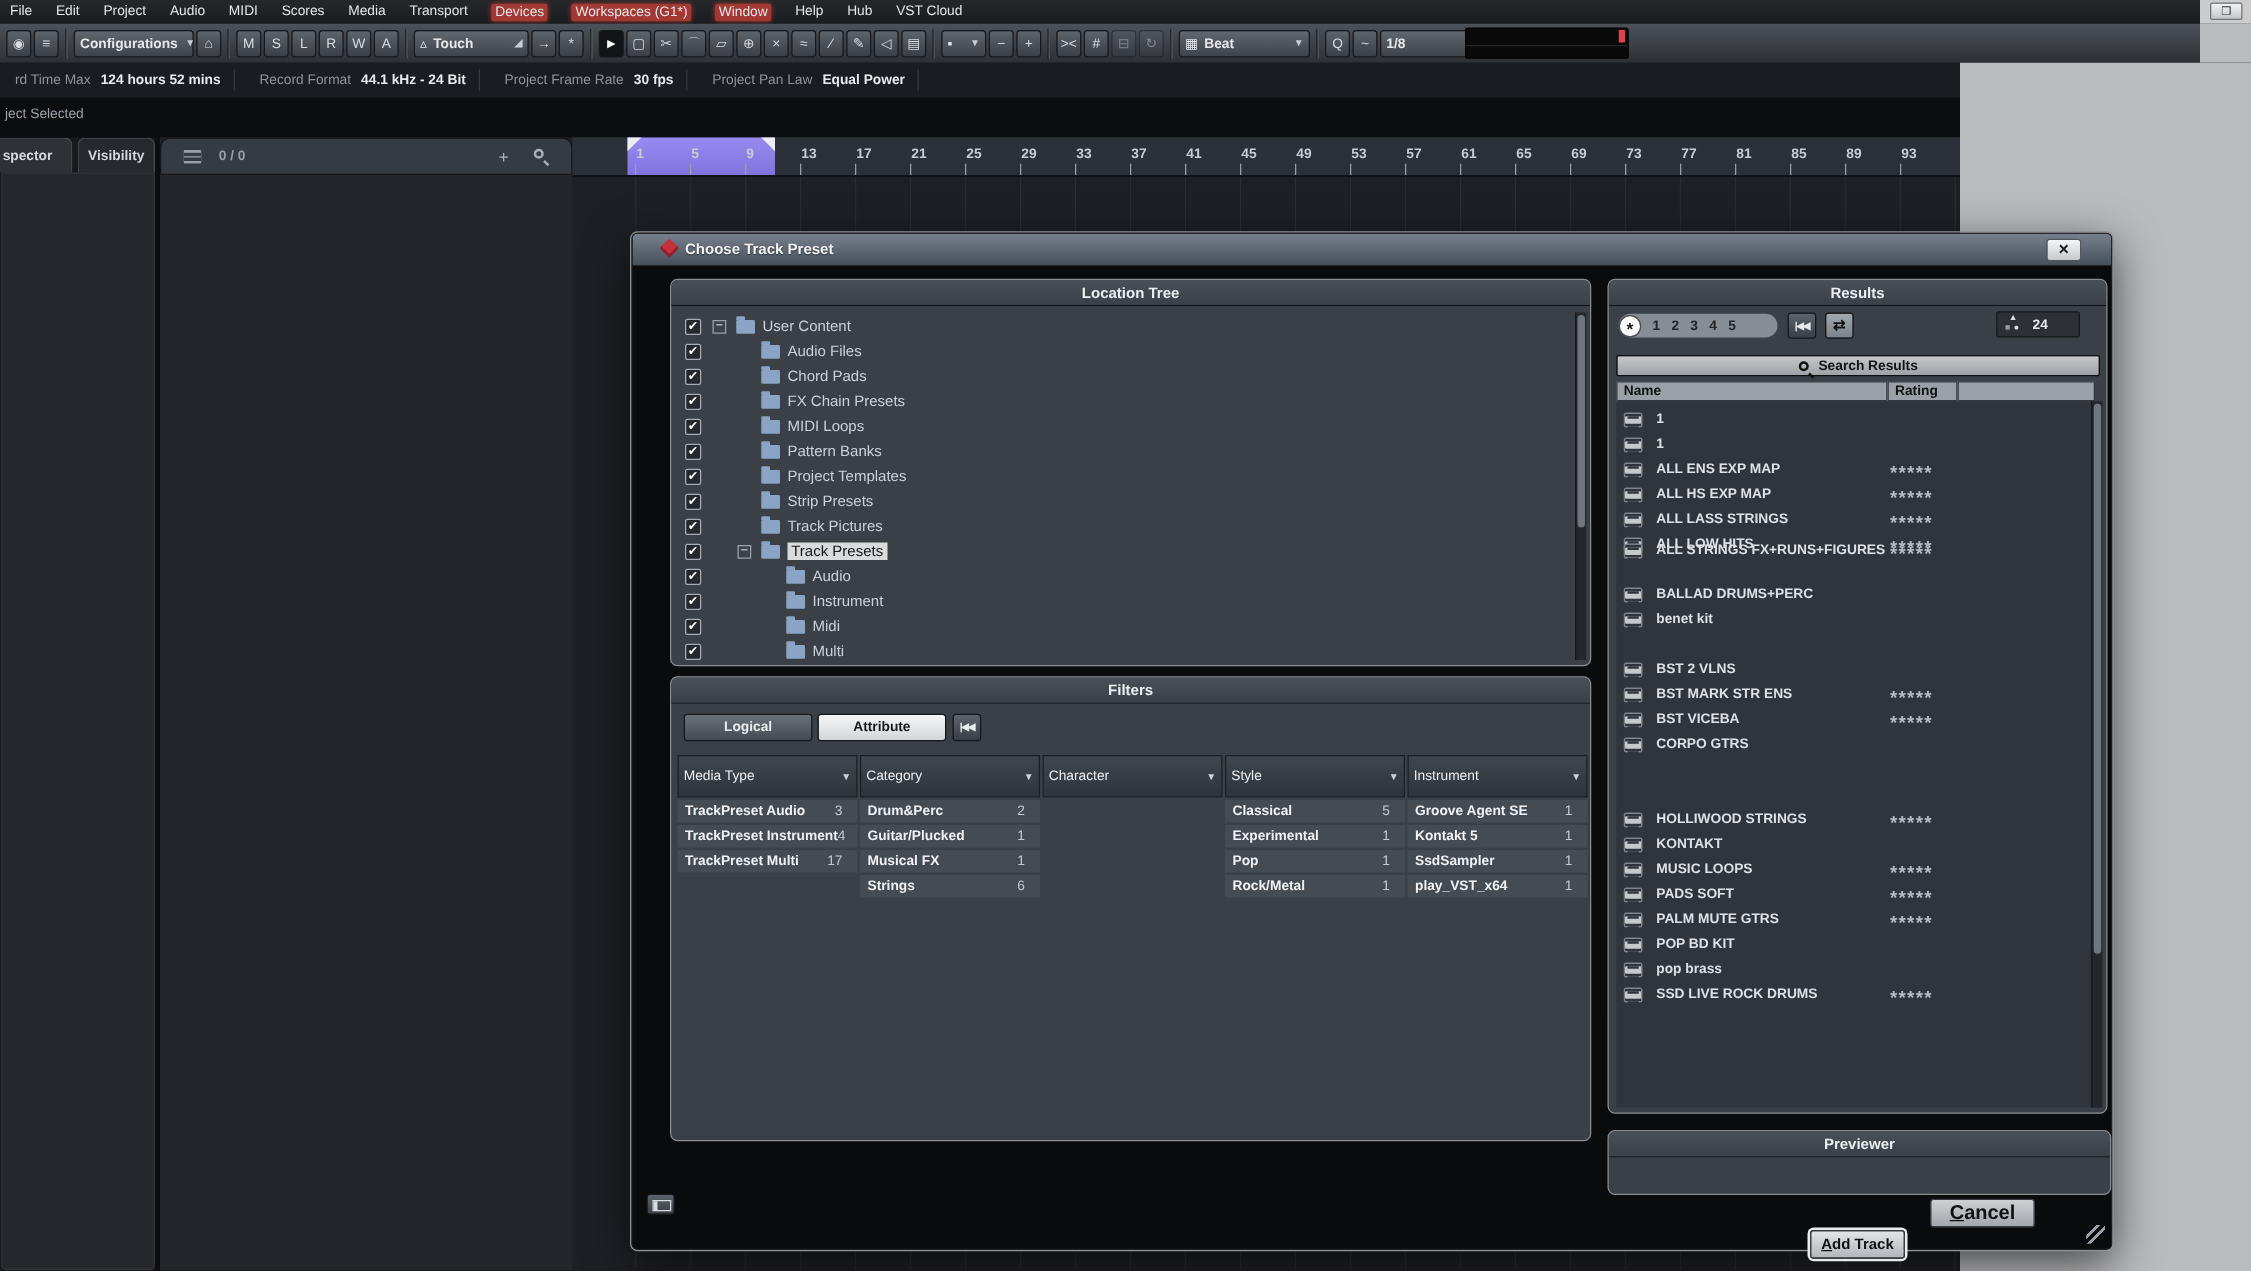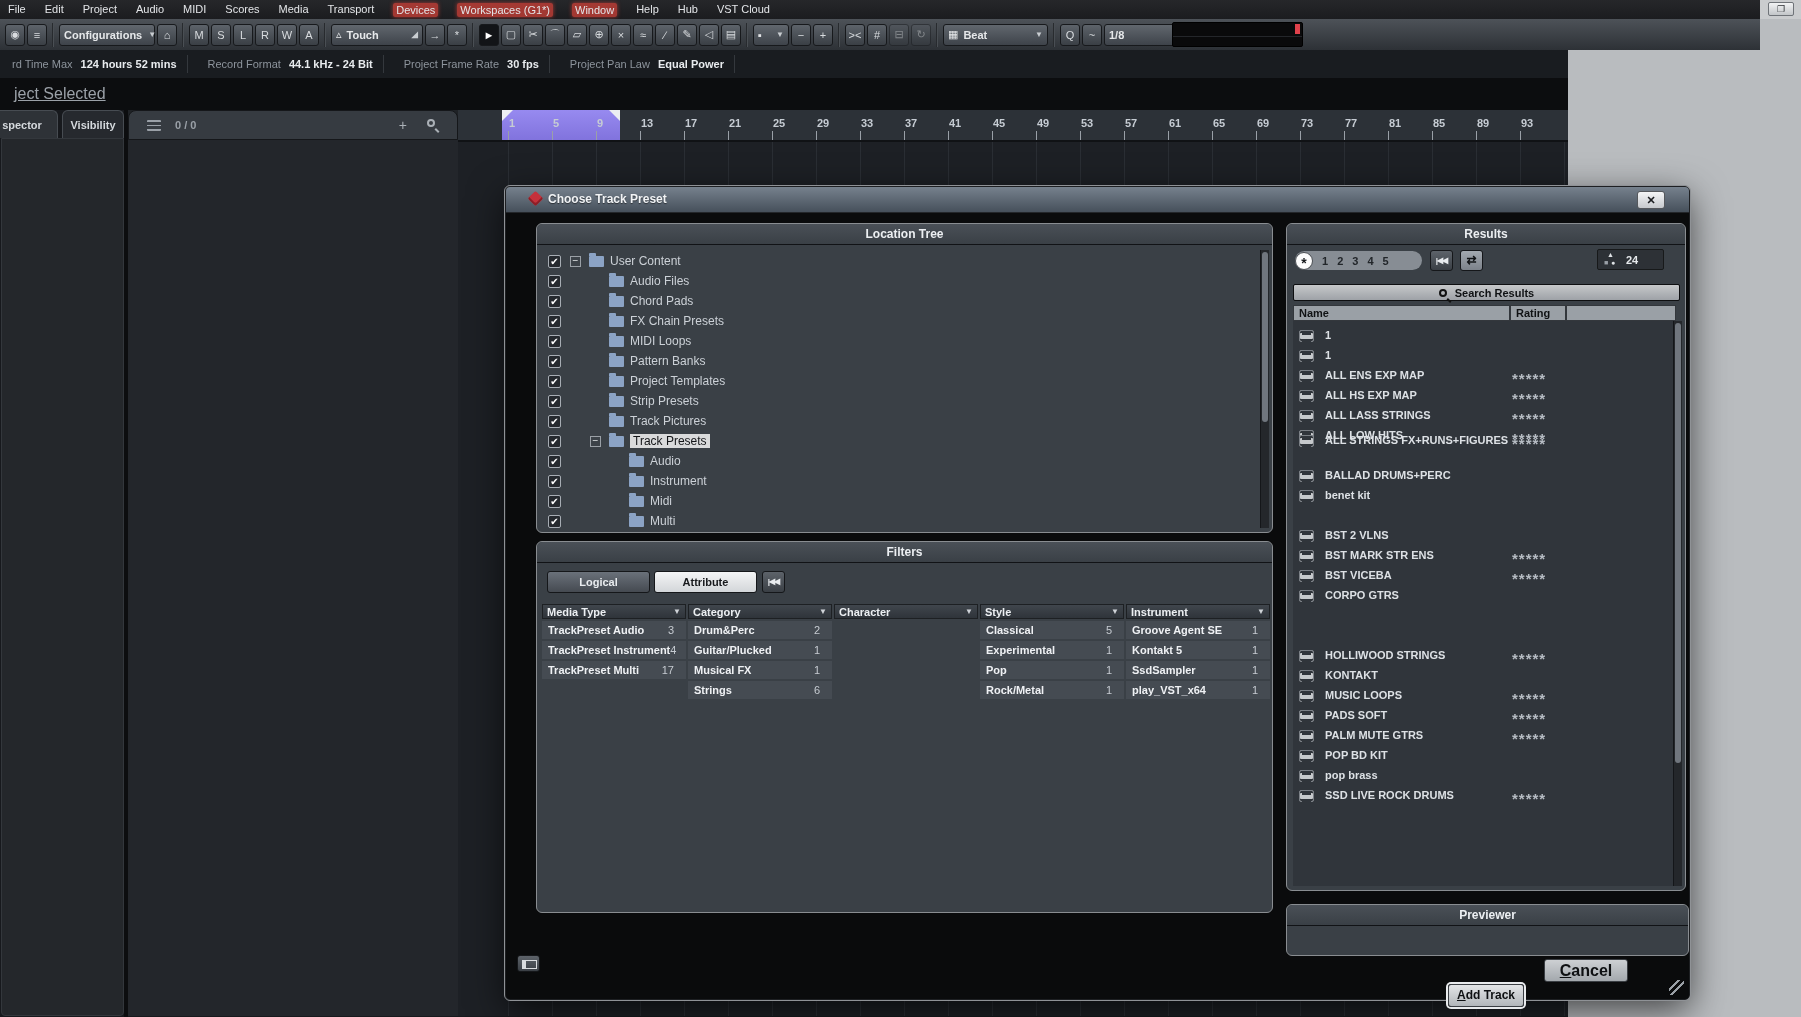--- a/index.html
+++ b/index.html
@@ -26,21 +26,21 @@
   #meter{position:absolute;left:1172px;top:3px;width:131px;height:25px;background:#0a0a0b;border:1px solid #000;border-radius:2px;}
   #meter .red{position:absolute;right:2px;top:1px;width:5px;height:10px;background:#e0414b;}
   #meter .row2{position:absolute;left:0;top:13px;width:100%;height:1px;background:#24262a;}
 
   
   #statusbar{position:absolute;left:0;top:50px;width:1568px;height:28px;background:#191c20;display:flex;align-items:center;padding-left:2px;z-index:2;}
   #statusbar .sl{color:#8d949c;font-size:11px;margin:0 8px 0 10px;white-space:nowrap;}
   #statusbar .sv{color:#e8ebee;font-size:11px;font-weight:bold;white-space:nowrap;}
   #statusbar .ssep{width:1px;height:18px;background:#34383d;margin:0 10px;}
   #infoline{position:absolute;left:0;top:78px;width:1568px;height:32px;background:#0c0d0f;z-index:2;}
-  #infoline span{position:absolute;left:14px;top:7px;color:#9ba1a8;font-size:16px;text-decoration:underline;}
+  #infoline span{position:absolute;left:4px;top:7px;color:#9ba1a8;font-size:11px;}
 
   
   #desktop-right{position:absolute;left:1568px;top:50px;width:233px;height:967px;background:#b9bcbf;z-index:1;}
 
   
   #tabs{position:absolute;left:0;top:110px;height:28px;z-index:2;}
   .ltab{position:absolute;top:0;height:28px;background:#2e3237;border:1px solid #474c52;border-bottom:none;border-radius:6px 6px 0 0;color:#d5d9dd;font-size:11px;font-weight:bold;display:flex;align-items:center;justify-content:center;}
   #tab-inspector{left:-14px;width:72px;}
   #tab-visibility{left:62px;width:62px;background:#26292e;}
   #inspector-body{position:absolute;left:1px;top:138px;width:123px;height:878px;background:#24272b;border:1px solid #33373c;border-radius:0 0 4px 4px;z-index:2;}
@@ -88,21 +88,21 @@
   .tlabel.sel{background:#d9dadb;color:#141619;padding:0 3px;}
   .vsb{position:absolute;width:9px;background:#24272b;border-left:1px solid #141619;}
   .vsb .thumb{position:absolute;left:1px;width:6px;background:#70767e;border-radius:3px;}
 
   
   #p-filters{left:30px;top:354px;width:737px;height:372px;}
   #f-btn-logical{position:absolute;left:10px;top:29px;width:103px;height:22px;background:linear-gradient(#6a717a,#454a51);border:1px solid #15171a;border-radius:3px;color:#e9ecef;font-size:11px;font-weight:bold;text-align:center;line-height:20px;}
   #f-btn-attribute{position:absolute;left:117px;top:29px;width:103px;height:22px;background:linear-gradient(#f4f5f6,#d3d6d9);border:1px solid #15171a;border-radius:3px;color:#17191c;font-size:11px;font-weight:bold;text-align:center;line-height:20px;}
   #f-btn-reset{position:absolute;left:225px;top:29px;width:23px;height:22px;background:linear-gradient(#5d636a,#3a3f45);border:1px solid #15171a;border-radius:3px;color:#e9ecef;font-size:8px;font-weight:bold;text-align:center;line-height:20px;letter-spacing:-1px;}
   .fcol{position:absolute;top:62px;width:144px;}
-  .fch{height:15px;background:linear-gradient(#40464d,#2f343a);border:1px solid #1d2023;color:#eceff2;font-size:11px;font-weight:bold;padding:0 4px;display:flex;align-items:center;}
+  .fch{height:34px;background:linear-gradient(#40464d,#2f343a);border:1px solid #1d2023;color:#eceff2;font-size:11px;font-weight:normal;padding:0 4px;display:flex;align-items:center;}
   .fch .car{margin-left:auto;font-size:8px;color:#cfd3d8;}
   .frow{height:18px;margin-top:2px;background:#454b52;display:flex;align-items:center;font-size:11px;}
   .frow .fl{color:#eff1f4;font-weight:bold;padding-left:6px;white-space:nowrap;}
   .frow .fc{margin-left:auto;color:#c6cbd1;padding-right:12px;}
 
   
   #p-results{left:780px;top:36px;width:400px;height:668px;}
   #rating-pill{position:absolute;left:8px;top:27px;width:127px;height:19px;background:#878d94;border-radius:10px;display:flex;align-items:center;}
   #rating-star{width:18px;height:18px;background:#fdfdfd;border:1px solid #4a4e53;border-radius:50%;color:#17191c;font-size:14px;font-weight:bold;text-align:center;line-height:20px;flex:none;margin-left:0px;}
   .rnum{color:#22262a;font-size:11px;font-weight:bold;margin-left:9px;}

